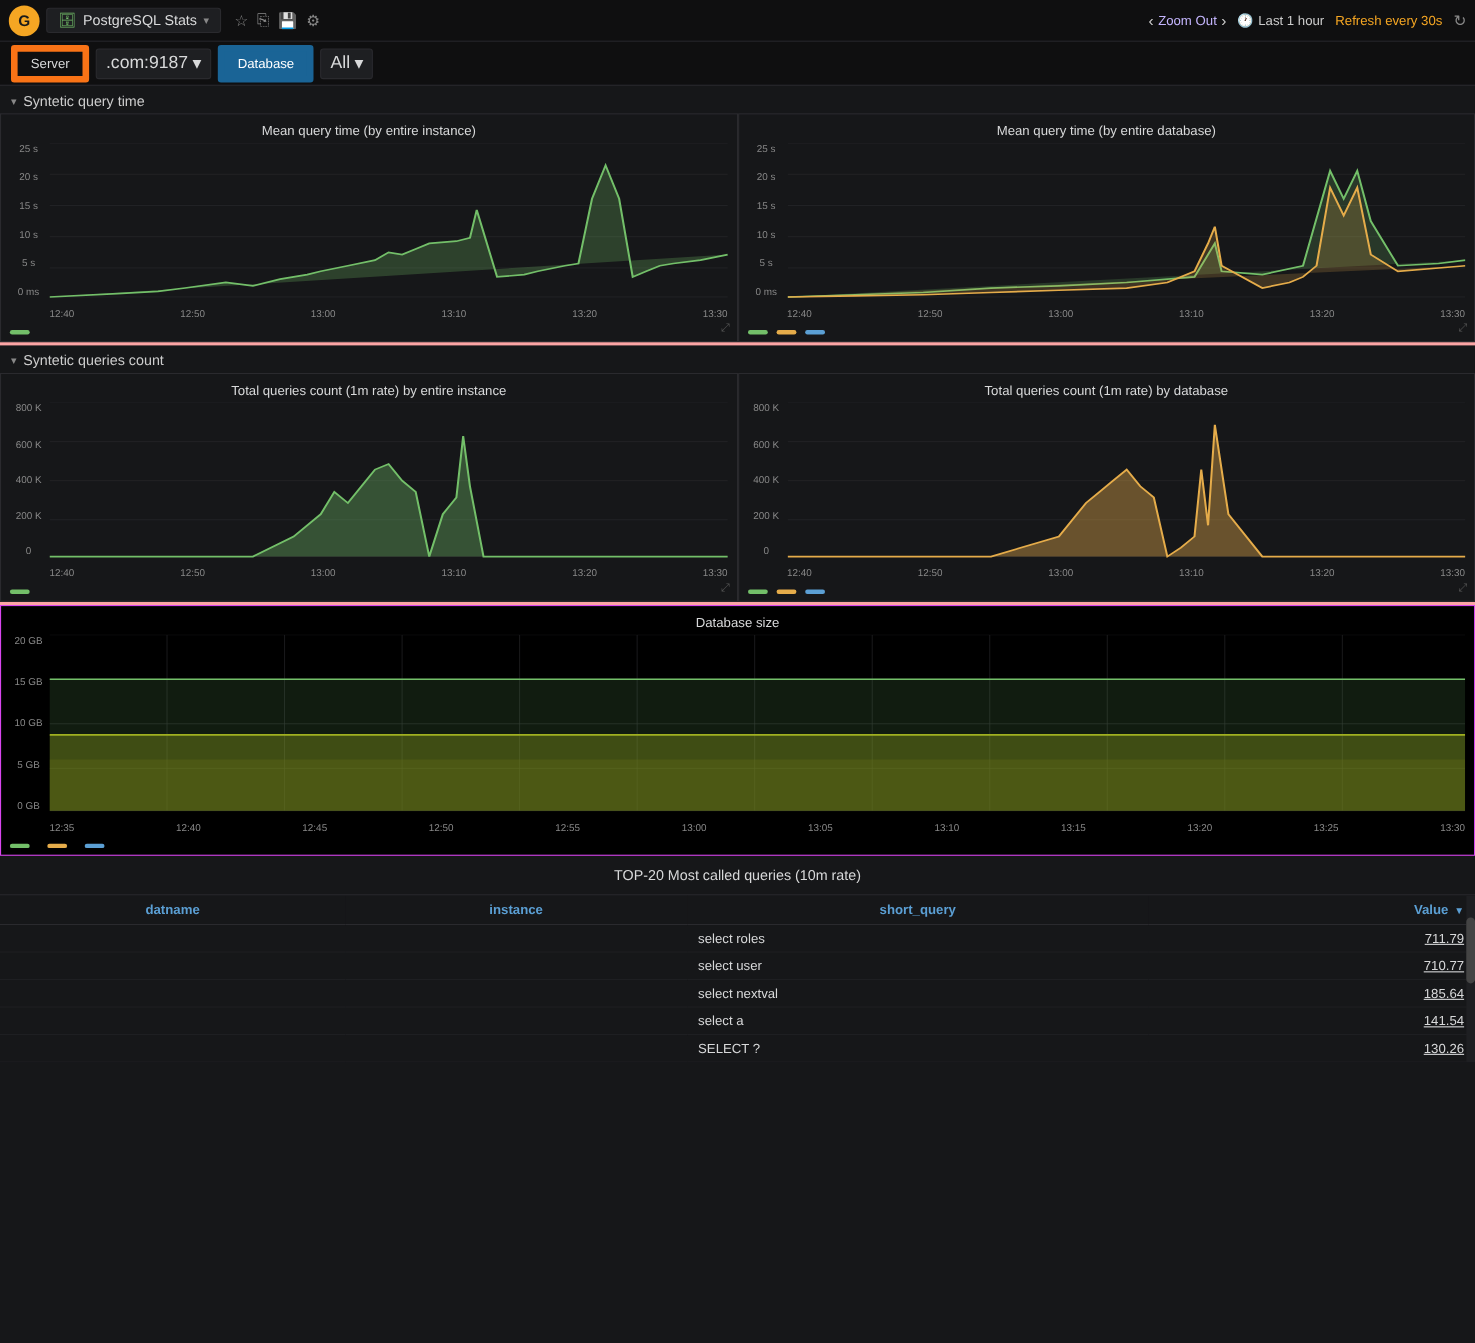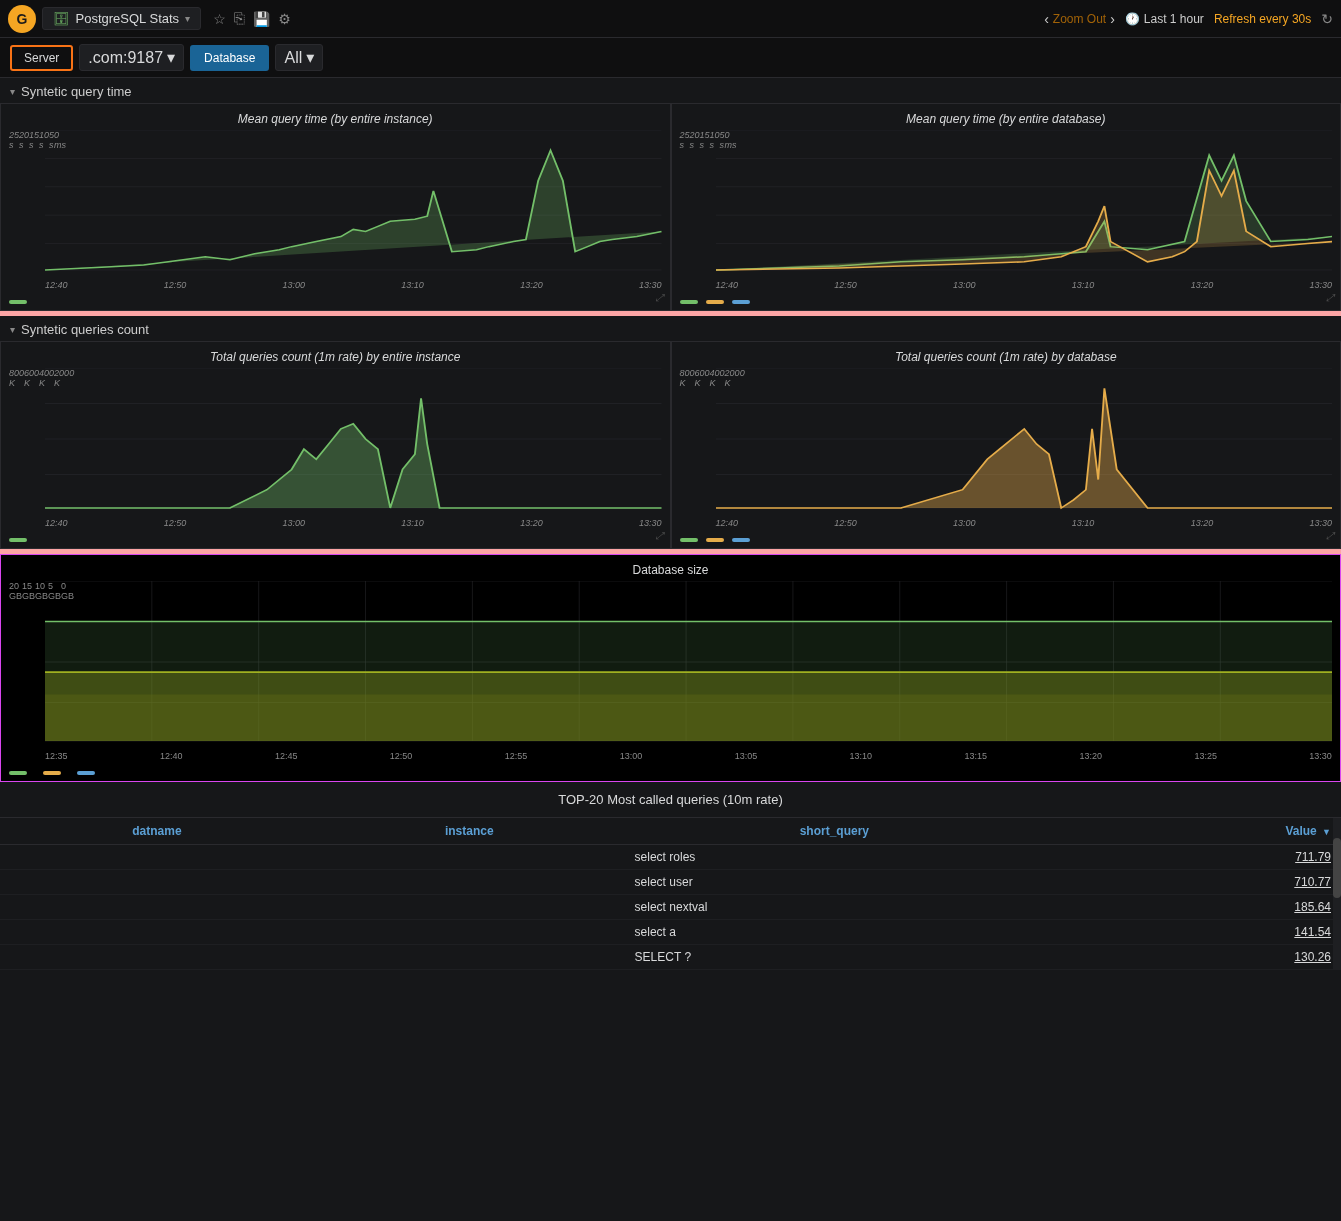--- a/index.html
+++ b/index.html
@@ -43,41 +43,41 @@
     .topbar-icons span { color: #888; font-size: 14px; cursor: pointer; }
     .topbar-right {
       margin-left: auto;
       display: flex; align-items: center; gap: 10px;
     }
     .zoom-controls {
       display: flex; align-items: center; gap: 4px;
       color: #888;
     }
     .zoom-controls .arrow { cursor: pointer; font-size: 14px; color: #ccc; }
-    .zoom-controls .label { font-size: 12px; color: #a16207; text-align: center; }
+    .zoom-controls .label { font-size: 12px; color: #c4b5fd; text-align: center; }
     .time-range {
       display: flex; align-items: center; gap: 4px; color: #ccc; font-size: 12px;
     }
     .refresh-label { color: #f5a623; font-size: 12px; cursor: pointer; }
     .refresh-icon { color: #888; font-size: 14px; cursor: pointer; }
 
     
     .filterbar {
       display: flex;
       align-items: center;
       background: #0f0f10;
       height: 40px;
       padding: 0 10px;
       border-bottom: 1px solid #2a2a2e;
       gap: 6px;
     }
     .filter-btn {
       padding: 4px 12px;
       border-radius: 3px;
-      border: 2px solid #f97316;
+      border: 6px solid #f97316;
       background: transparent;
       color: #d8d9da;
       cursor: pointer;
       font-size: 12px;
     }
     .filter-btn.active {
       background: #1a6496;
       border-color: #1a6496;
       color: #fff;
     }
@@ -100,22 +100,21 @@
       font-size: 13px;
       color: #ccc;
     }
     .section-header .chevron { font-size: 10px; color: #888; }
 
     
     .charts-row {
       display: grid;
       grid-template-columns: 1fr 1fr;
       gap: 0;
-      border-bottom: 5px solid #fca5a5;
-      font-style: italic;
+      border-bottom: 3px solid #fca5a5;
     }
     .chart-panel {
       background: #161719;
       border: 1px solid #2a2a2e;
       padding: 8px 8px 4px;
       position: relative;
       min-height: 200px;
     }
     .chart-title {
       text-align: center;
@@ -133,24 +132,24 @@
     }
     .legend-item {
       width: 18px; height: 4px; border-radius: 2px; margin-top: 6px;
     }
     .chart-expand {
       position: absolute; bottom: 6px; right: 6px;
       color: #555; font-size: 10px; cursor: pointer;
     }
     .y-axis {
       position: absolute; left: 0; top: 0; bottom: 20px;
-      display: flex; flex-direction: row; justify-content: space-between;
+      display: flex; flex-direction: column; justify-content: space-between;
       font-size: 9px; color: #888;
       padding-right: 2px;
-      text-align: left;
+      text-align: center;
       width: 36px;
     }
     .x-axis {
       position: absolute; bottom: 0; left: 36px; right: 0;
       display: flex; justify-content: space-between;
       font-size: 9px; color: #888;
     }
     svg.chart-svg {
       position: absolute;
       left: 36px; top: 0;

